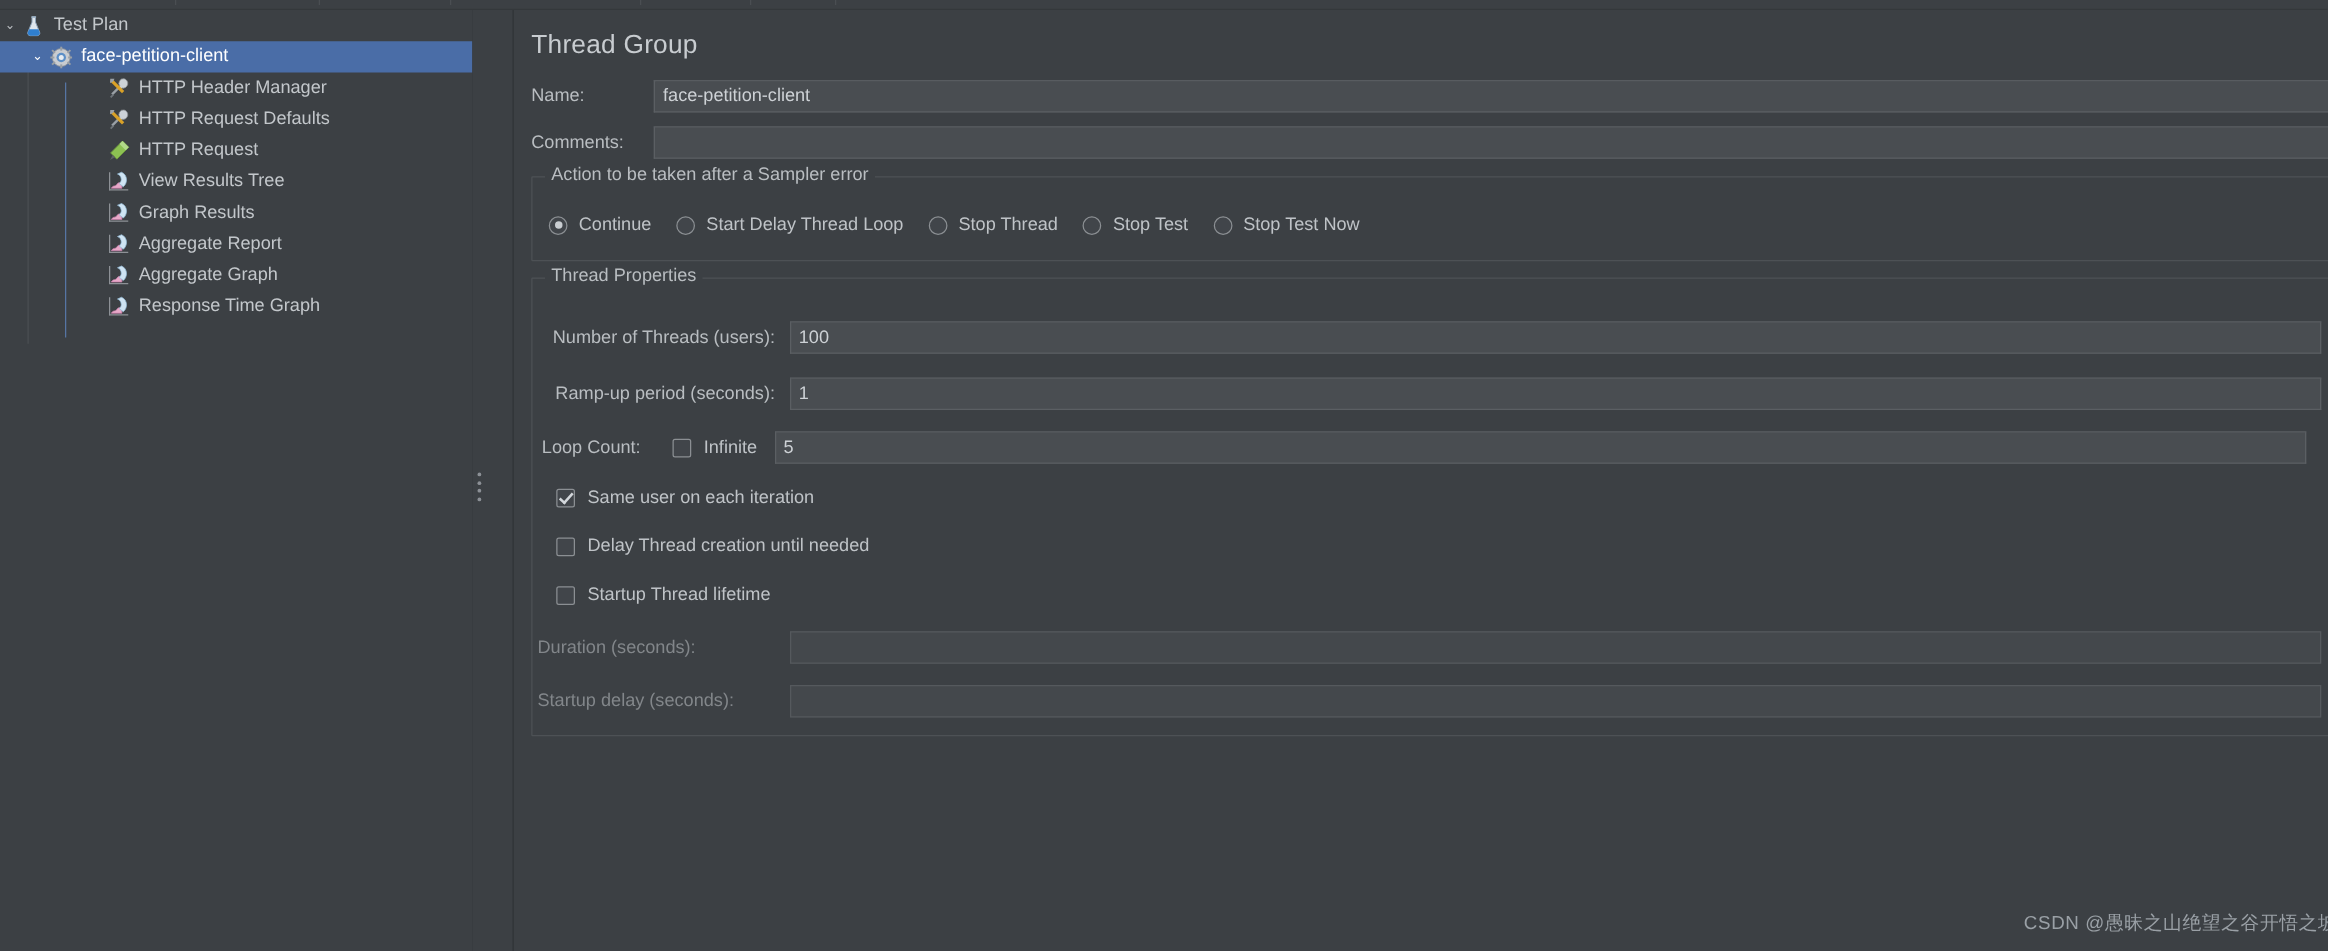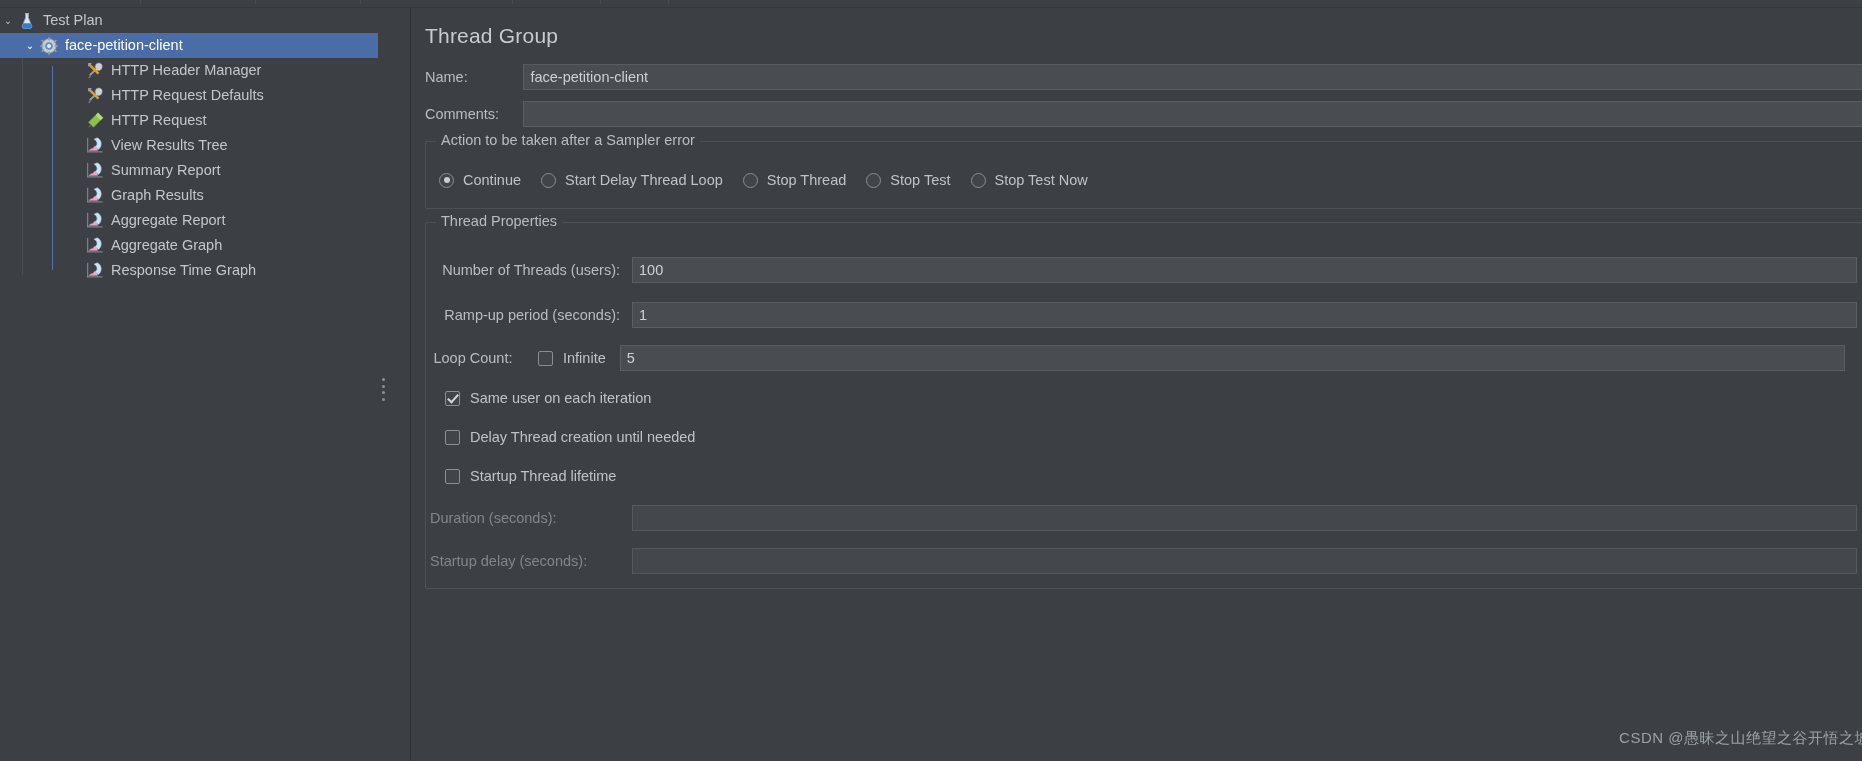--- a/index.html
+++ b/index.html
@@ -367,32 +367,20 @@
         <div class="tree-row indent-2">
           <span class="twisty"></span>
           <span class="node-icon">
             <svg width="19" height="19" viewBox="0 0 19 19">
               <rect x="1.2" y="1.8" width="1.0" height="14.4" fill="#8d9196"></rect>
               <rect x="1.2" y="15.4" width="15.4" height="1.0" fill="#8d9196"></rect>
               <path d="M3.0 14.6c2.0-3.0 3.3-1.0 4.6-3.2 1.2-2.1 2.6-.6 3.9-2.0l0 5.2z" fill="#e8a9c9" stroke="#c77fa9" stroke-width="0.6"></path>
               <path d="M11.2 1.8c2.6 1.0 4.0 3.4 4.0 6.0 0 2.2-1.0 4.4-2.6 5.6l-3.2-2.6c1.0-.8 1.6-2.0 1.6-3.2 0-2.0-1.2-3.8-3.0-4.4z" fill="#cfe4f3" stroke="#96bcd8" stroke-width="0.6"></path>
             </svg>
           </span>
-          <span class="node-label">Summary Report</span>
-        </div>
-        <div class="tree-row indent-2">
-          <span class="twisty"></span>
-          <span class="node-icon">
-            <svg width="19" height="19" viewBox="0 0 19 19">
-              <rect x="1.2" y="1.8" width="1.0" height="14.4" fill="#8d9196"></rect>
-              <rect x="1.2" y="15.4" width="15.4" height="1.0" fill="#8d9196"></rect>
-              <path d="M3.0 14.6c2.0-3.0 3.3-1.0 4.6-3.2 1.2-2.1 2.6-.6 3.9-2.0l0 5.2z" fill="#e8a9c9" stroke="#c77fa9" stroke-width="0.6"></path>
-              <path d="M11.2 1.8c2.6 1.0 4.0 3.4 4.0 6.0 0 2.2-1.0 4.4-2.6 5.6l-3.2-2.6c1.0-.8 1.6-2.0 1.6-3.2 0-2.0-1.2-3.8-3.0-4.4z" fill="#cfe4f3" stroke="#96bcd8" stroke-width="0.6"></path>
-            </svg>
-          </span>
           <span class="node-label">Graph Results</span>
         </div>
         <div class="tree-row indent-2">
           <span class="twisty"></span>
           <span class="node-icon">
             <svg width="19" height="19" viewBox="0 0 19 19">
               <rect x="1.2" y="1.8" width="1.0" height="14.4" fill="#8d9196"></rect>
               <rect x="1.2" y="15.4" width="15.4" height="1.0" fill="#8d9196"></rect>
               <path d="M3.0 14.6c2.0-3.0 3.3-1.0 4.6-3.2 1.2-2.1 2.6-.6 3.9-2.0l0 5.2z" fill="#e8a9c9" stroke="#c77fa9" stroke-width="0.6"></path>
               <path d="M11.2 1.8c2.6 1.0 4.0 3.4 4.0 6.0 0 2.2-1.0 4.4-2.6 5.6l-3.2-2.6c1.0-.8 1.6-2.0 1.6-3.2 0-2.0-1.2-3.8-3.0-4.4z" fill="#cfe4f3" stroke="#96bcd8" stroke-width="0.6"></path>

